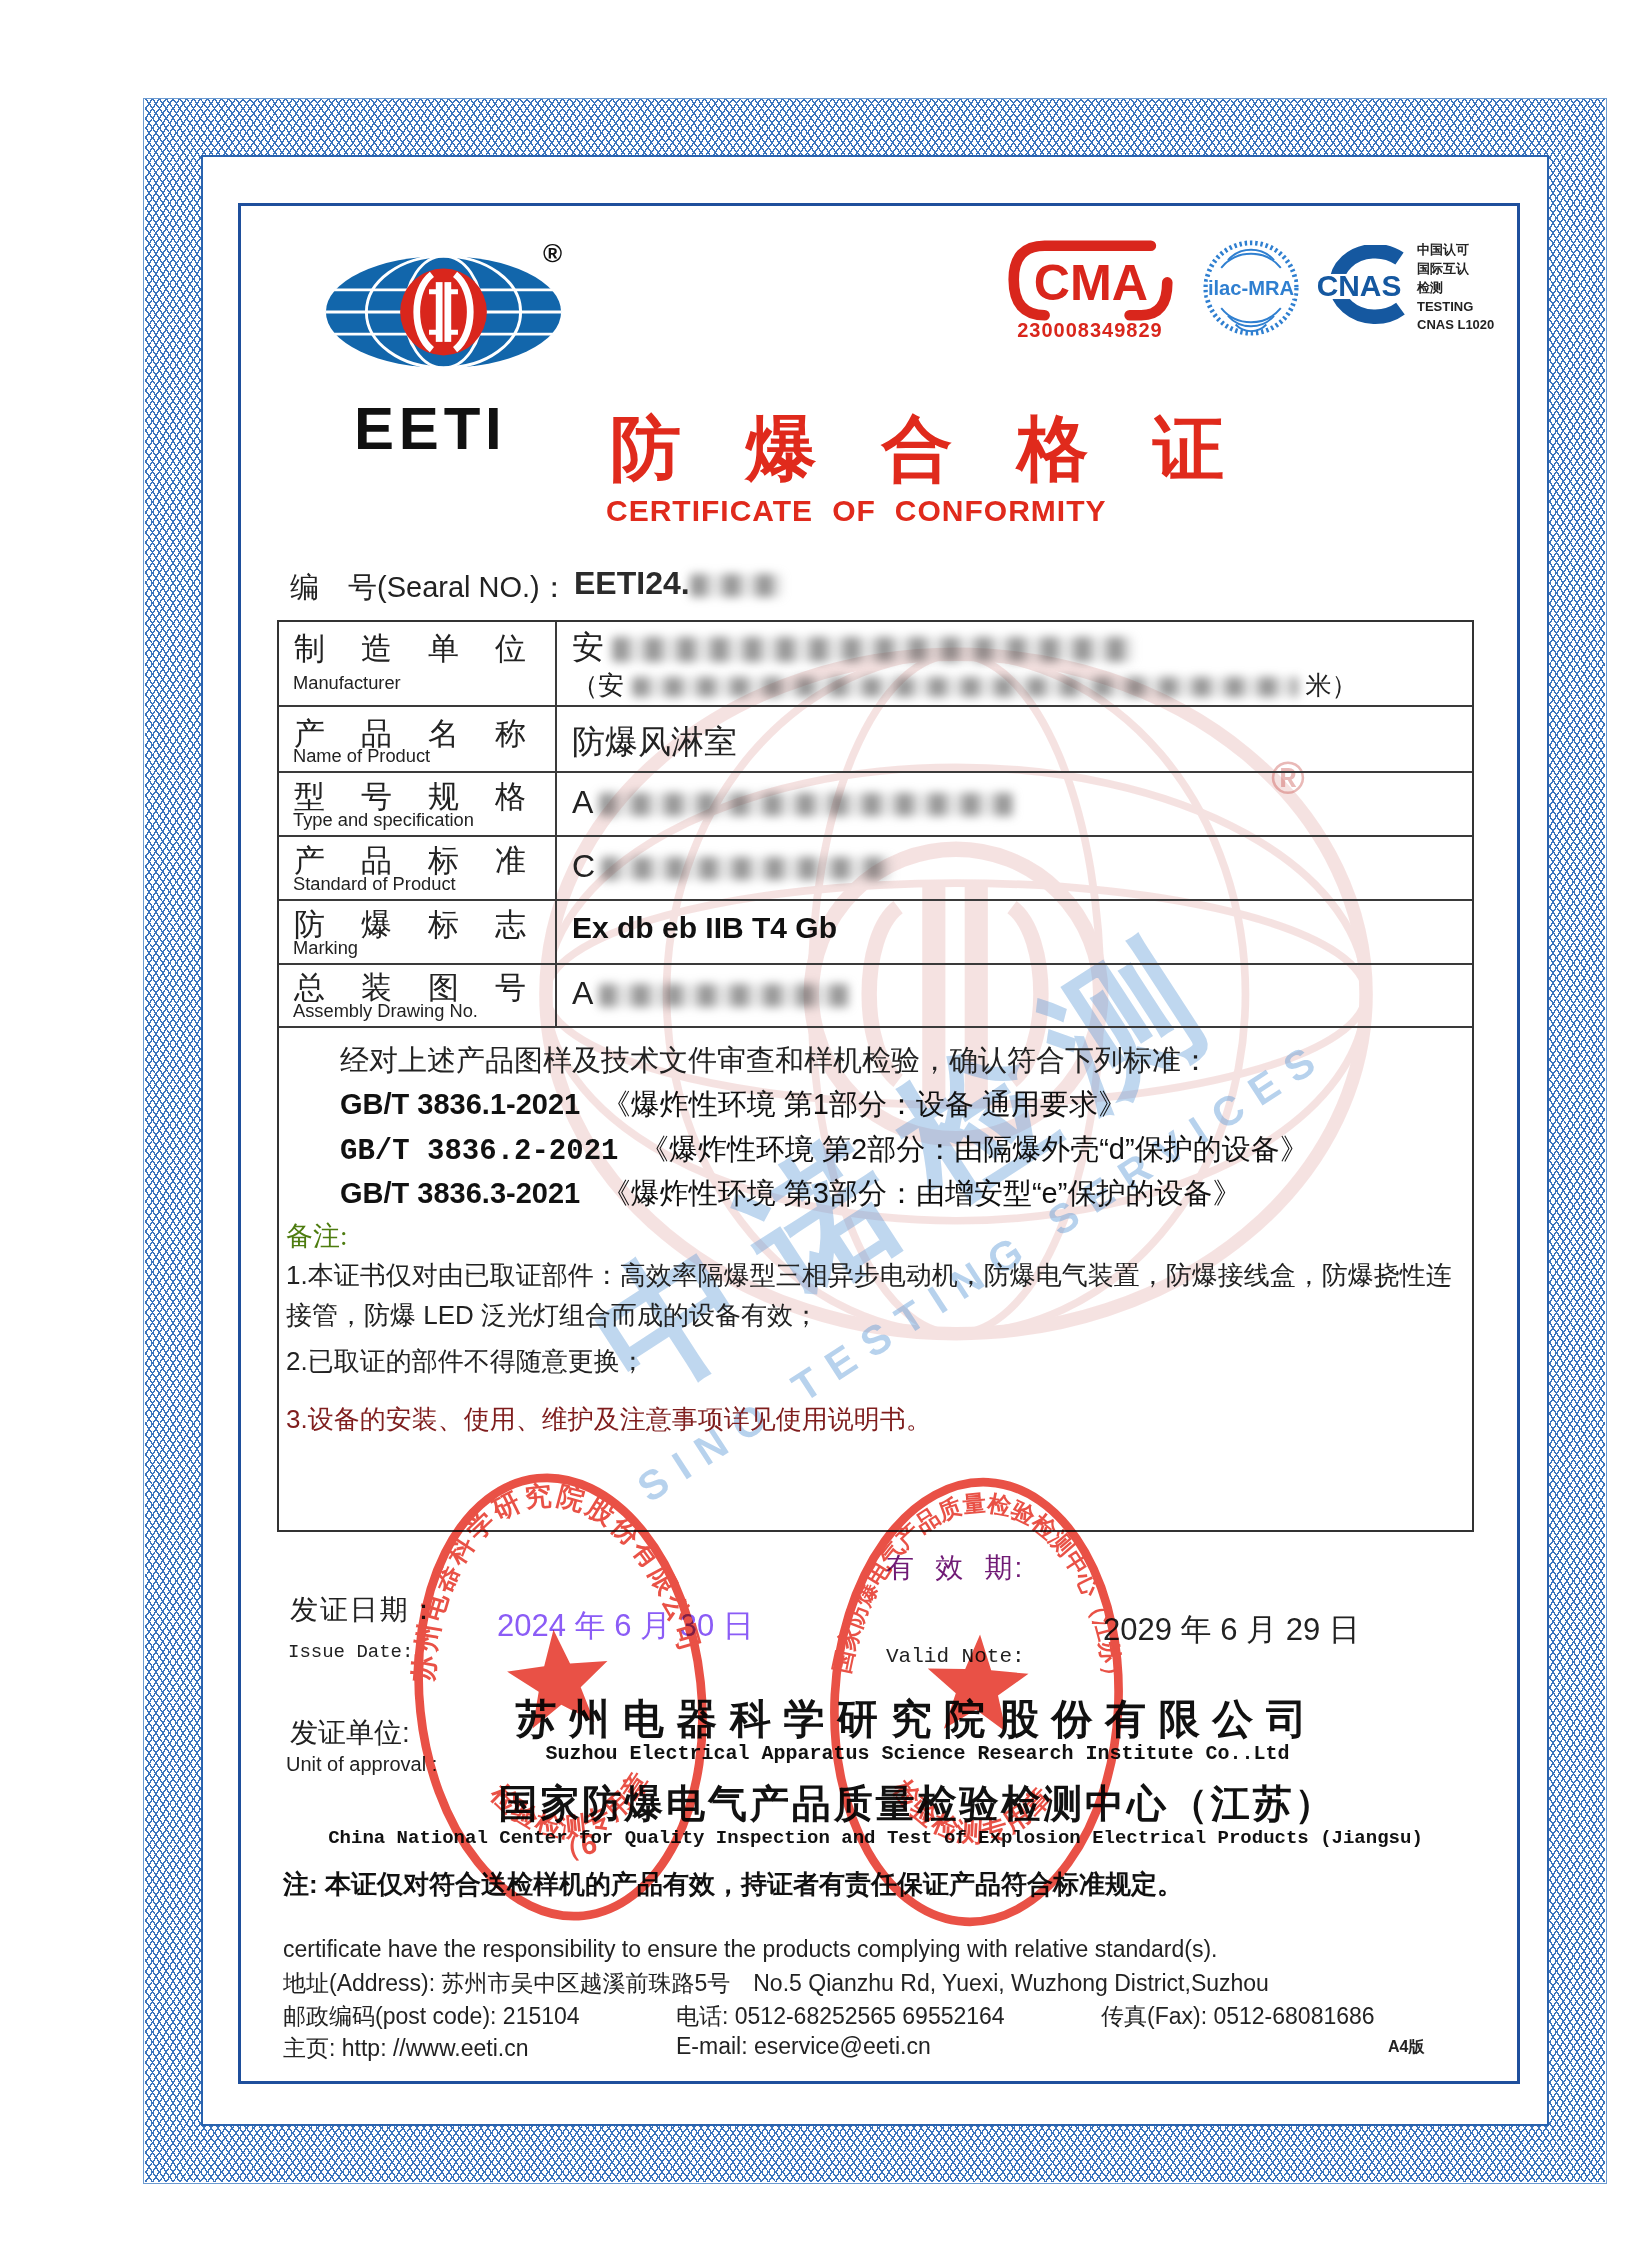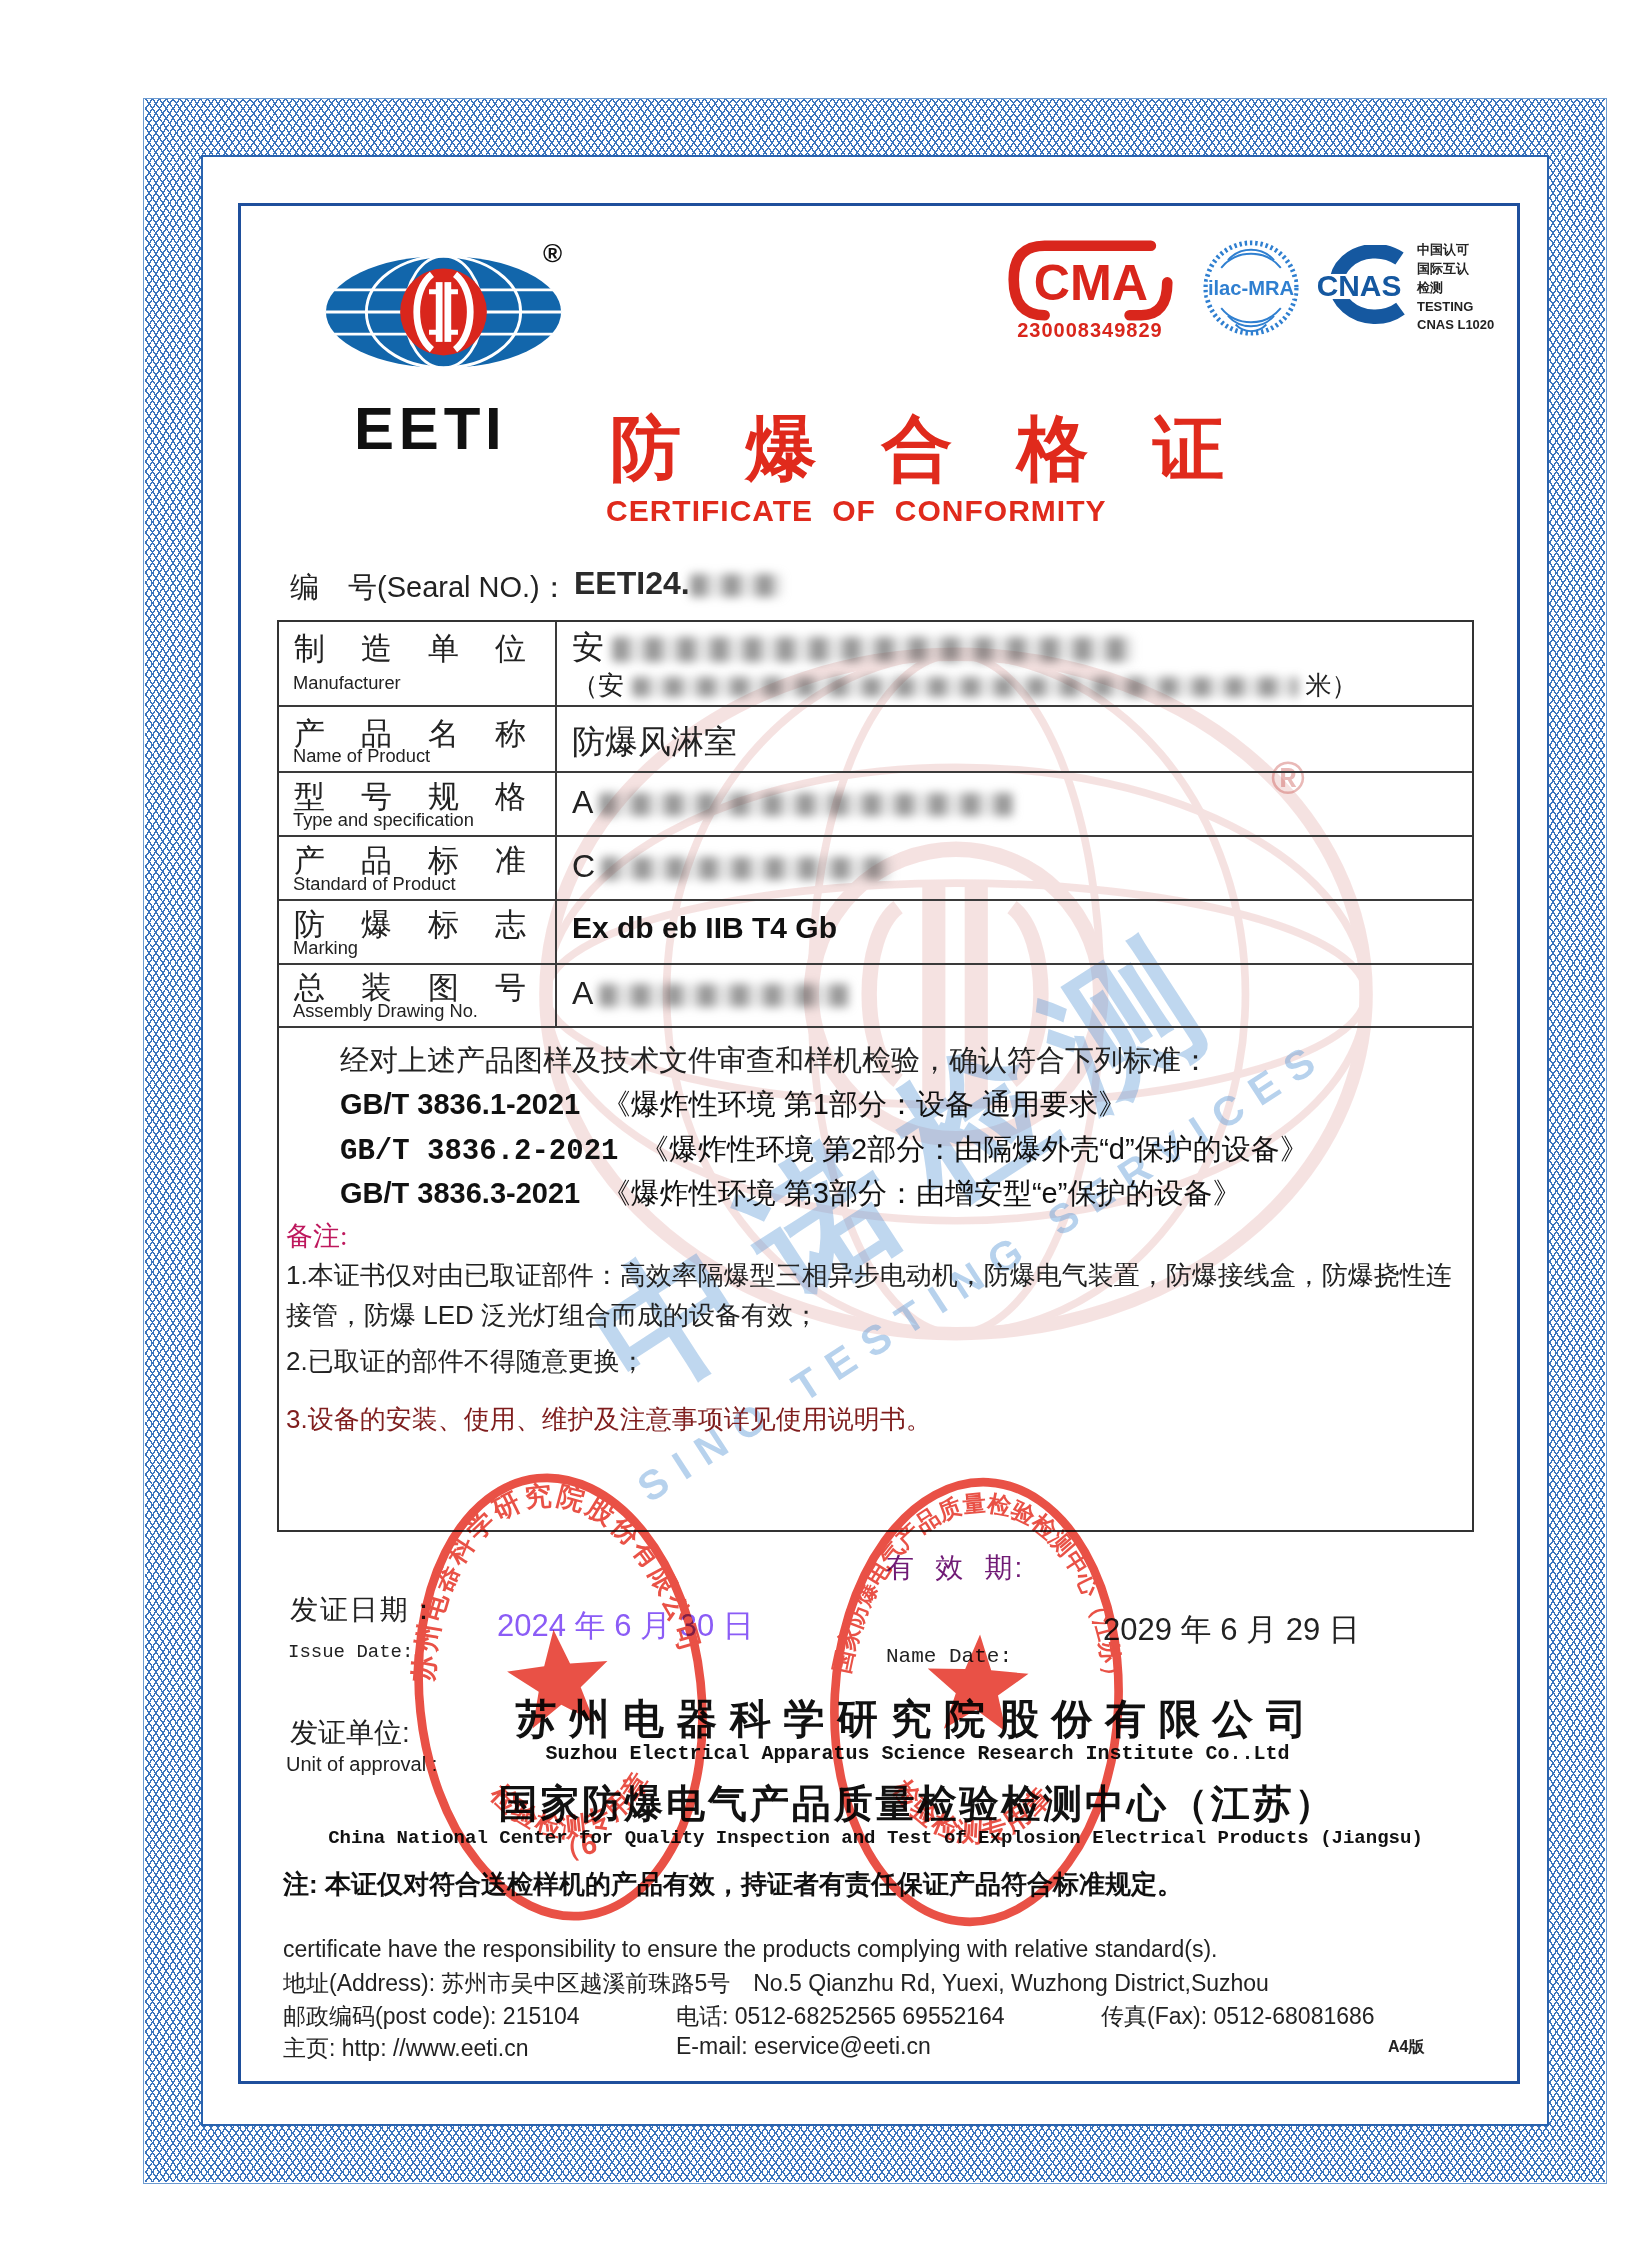--- a/index.html
+++ b/index.html
@@ -159,30 +159,30 @@
     <span style="margin-left:13.5px;">《爆炸性环境 第1部分：设备 通用要求》</span>
   </div>
   <div class="abs" style="left:340px;top:1130px;font-size:29px;color:#111;">
     <span style="font-weight:700;font-family:Liberation Mono, monospace;">GB/T 3836.2-2021</span>
     <span style="margin-left:13.5px;">《爆炸性环境 第2部分：由隔爆外壳“d”保护的设备》</span>
   </div>
   <div class="abs" style="left:340px;top:1174px;font-size:29px;color:#111;">
     <span style="font-weight:700;">GB/T 3836.3-2021</span>
     <span style="margin-left:13.5px;">《爆炸性环境 第3部分：由增安型“e”保护的设备》</span>
   </div>
-  <div class="abs" style="left:286px;top:1218px;font-size:27px;color:#be185d;font-family:Liberation Serif, serif;">备注:</div>
+  <div class="abs" style="left:286px;top:1218px;font-size:27px;color:#4d7c0f;font-family:Liberation Serif, serif;">备注:</div>
   <div class="abs" style="left:286px;top:1255px;width:1173px;font-size:26px;line-height:1.55;color:#222;">1.本证书仅对由已取证部件：高效率隔爆型三相异步电动机，防爆电气装置，防爆接线盒，防爆挠性连接管，防爆 LED 泛光灯组合而成的设备有效；</div>
   <div class="abs" style="left:286px;top:1344px;font-size:26px;color:#222;">2.已取证的部件不得随意更换；</div>
   <div class="abs" style="left:286px;top:1402px;font-size:26px;color:#7f1d1d;">3.设备的安装、使用、维护及注意事项详见使用说明书。</div>
 
   <div class="abs" style="left:290px;top:1591px;font-size:28px;color:#222;letter-spacing:1.9px;">发证日期：</div>
   <div class="abs mono" style="left:288px;top:1641px;font-size:19px;color:#222;">Issue Date:</div>
   <div class="abs" style="left:497px;top:1605px;font-size:31px;color:#8b5cf6;white-space:nowrap;">2024 年 6 月 30 日</div>
   <div class="abs" style="left:886px;top:1549px;font-size:28px;color:#701a75;letter-spacing:1.9px;white-space:pre;">有  效  期:</div>
-  <div class="abs mono" style="left:886px;top:1645px;font-size:21px;color:#222;">Name Date:</div>
+  <div class="abs mono" style="left:886px;top:1645px;font-size:21px;color:#222;">Valid Note:</div>
   <div class="abs" style="left:1103px;top:1609px;font-size:31px;color:#222;white-space:nowrap;">2029 年 6 月 29 日</div>
 
   <div class="abs" style="left:290px;top:1714px;font-size:28px;color:#222;">发证单位:</div>
   <div class="abs" style="left:286px;top:1753px;font-size:20px;color:#222;">Unit of approval :</div>
   <div class="abs" style="left:367px;top:1692px;width:1101px;text-align:center;font-size:41px;font-weight:700;letter-spacing:12.6px;color:#111;white-space:nowrap;">苏州电器科学研究院股份有限公司</div>
   <div class="abs mono" style="left:367px;top:1742px;width:1101px;text-align:center;font-size:20px;font-weight:700;color:#111;white-space:nowrap;">Suzhou Electrical Apparatus Science Research Institute Co..Ltd</div>
   <div class="abs" style="left:367px;top:1777px;width:1101px;text-align:center;font-size:39px;font-weight:700;letter-spacing:2.9px;color:#111;white-space:nowrap;">国家防爆电气产品质量检验检测中心（江苏）</div>
   <div class="abs mono" style="left:277px;top:1827px;width:1197px;text-align:center;font-size:19px;font-weight:700;color:#111;white-space:nowrap;">China National Center for Quality Inspection and Test of Explosion Electrical Products (Jiangsu)</div>
 
   <div class="abs" style="left:283px;top:1867px;font-size:26px;font-weight:600;color:#111;">注: 本证仅对符合送检样机的产品有效，持证者有责任保证产品符合标准规定。</div>

